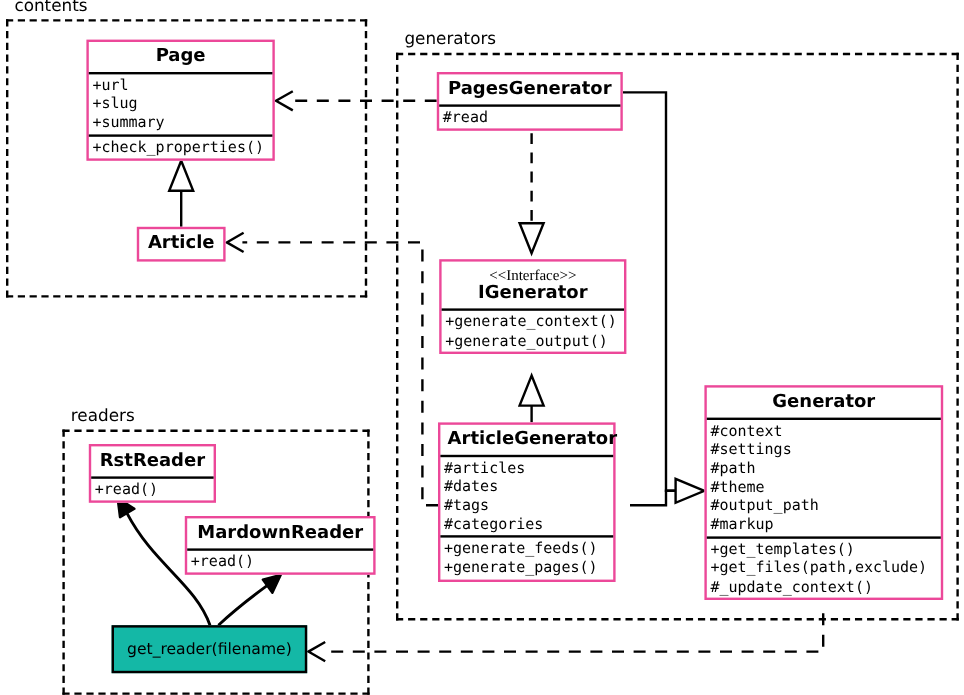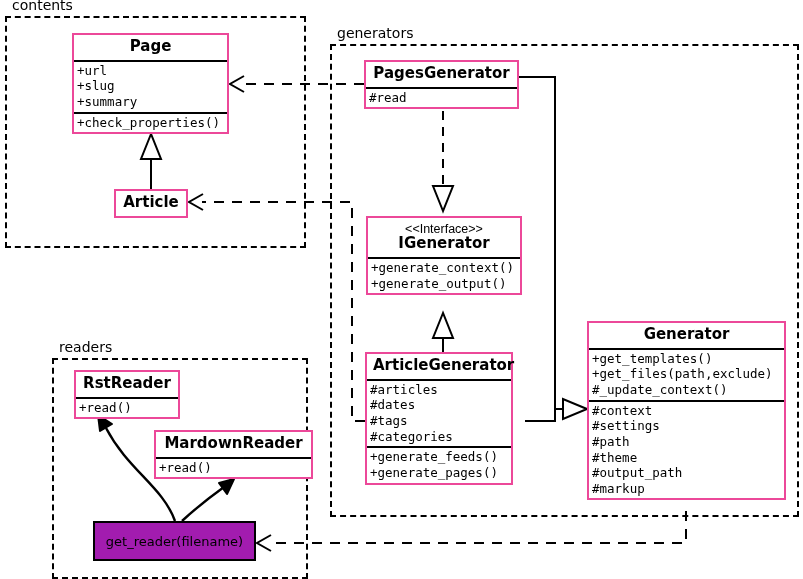--- a/index.html
+++ b/index.html
@@ -33,33 +33,33 @@
     font-family:"DejaVu Sans Mono", monospace;
     font-size:12.5px;color:#000;
   }
   .cls .title{
     text-align:center;font-weight:bold;
     font-family:"DejaVu Sans", sans-serif;
     font-size:15px;padding:4px 6px 5px 6px;line-height:1.05;
   }
   .cls .stereo{
     display:block;font-weight:normal;font-size:12.5px;
-    font-family:Liberation Sans, sans-serif;
+    font-family:Liberation Serif, serif;
     line-height:1.15;
   }
   .cls .compartment{
     border-top:2px solid #000;padding:1px 3px 2px 3px;
   }
   .cls .member{
     line-height:1.25;white-space:pre;
     font-family:"DejaVu Sans Mono", monospace;
     font-size:12.5px;
   }
   .plain-box{
-    position:absolute;box-sizing:border-box;background:#a21caf;
+    position:absolute;box-sizing:border-box;background:#14b8a6;
     border:2px solid #000;display:flex;align-items:center;
     justify-content:center;
     font-family:"DejaVu Sans", sans-serif;font-size:13px;color:#000;
   }
 </style>
 </head>
 <body>
 
 <div id="canvas">
 
@@ -179,32 +179,32 @@
     </div>
     <div class="compartment">
       <div class="member">+generate_feeds()</div>
       <div class="member">+generate_pages()</div>
     </div>
   </div>
 
   <div class="cls" style="left:587px;top:321px;width:199px;">
     <div class="title">Generator</div>
     <div class="compartment">
-      <div class="member">+get_templates()</div>
-      <div class="member">+get_files(path,exclude)</div>
-      <div class="member">#_update_context()</div>
-    </div>
-    <div class="compartment">
       <div class="member">#context</div>
       <div class="member">#settings</div>
       <div class="member">#path</div>
       <div class="member">#theme</div>
       <div class="member">#output_path</div>
       <div class="member">#markup</div>
     </div>
+    <div class="compartment">
+      <div class="member">+get_templates()</div>
+      <div class="member">+get_files(path,exclude)</div>
+      <div class="member">#_update_context()</div>
+    </div>
   </div>
 
   <div class="cls" style="left:74px;top:370px;width:106px;">
     <div class="title">RstReader</div>
     <div class="compartment">
       <div class="member">+read()</div>
     </div>
   </div>
 
   <div class="cls" style="left:135px;top:430px;width:159px;margin-left:19px;">

